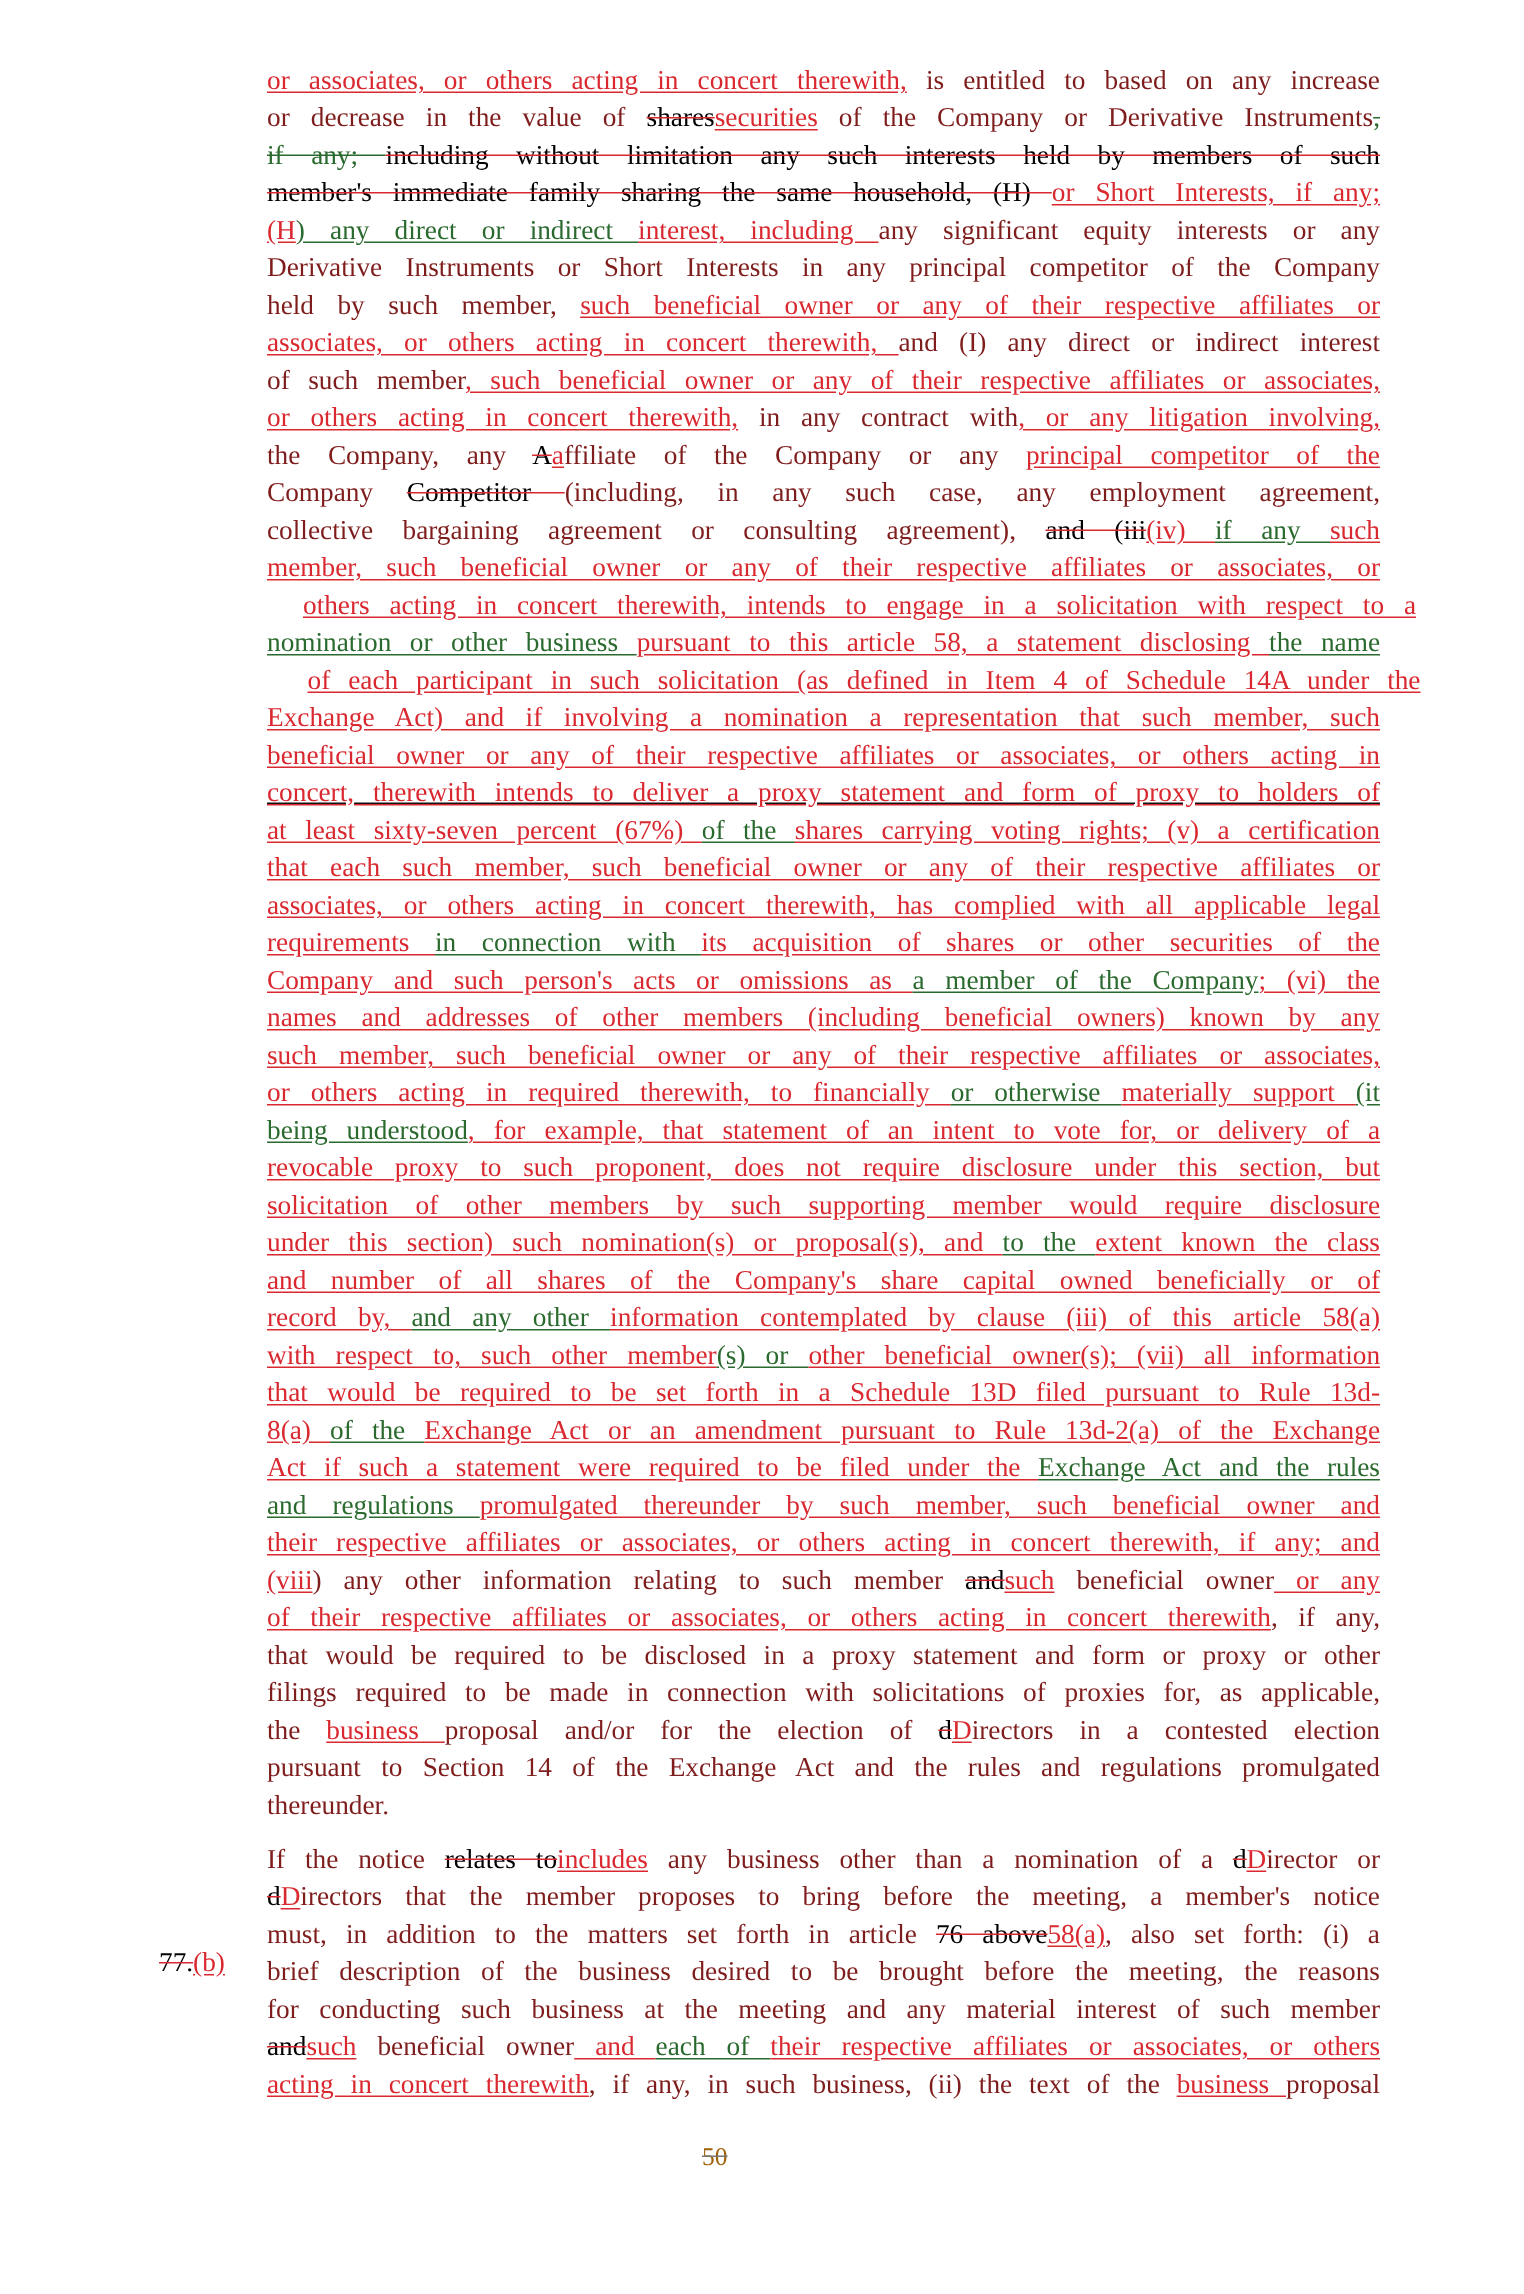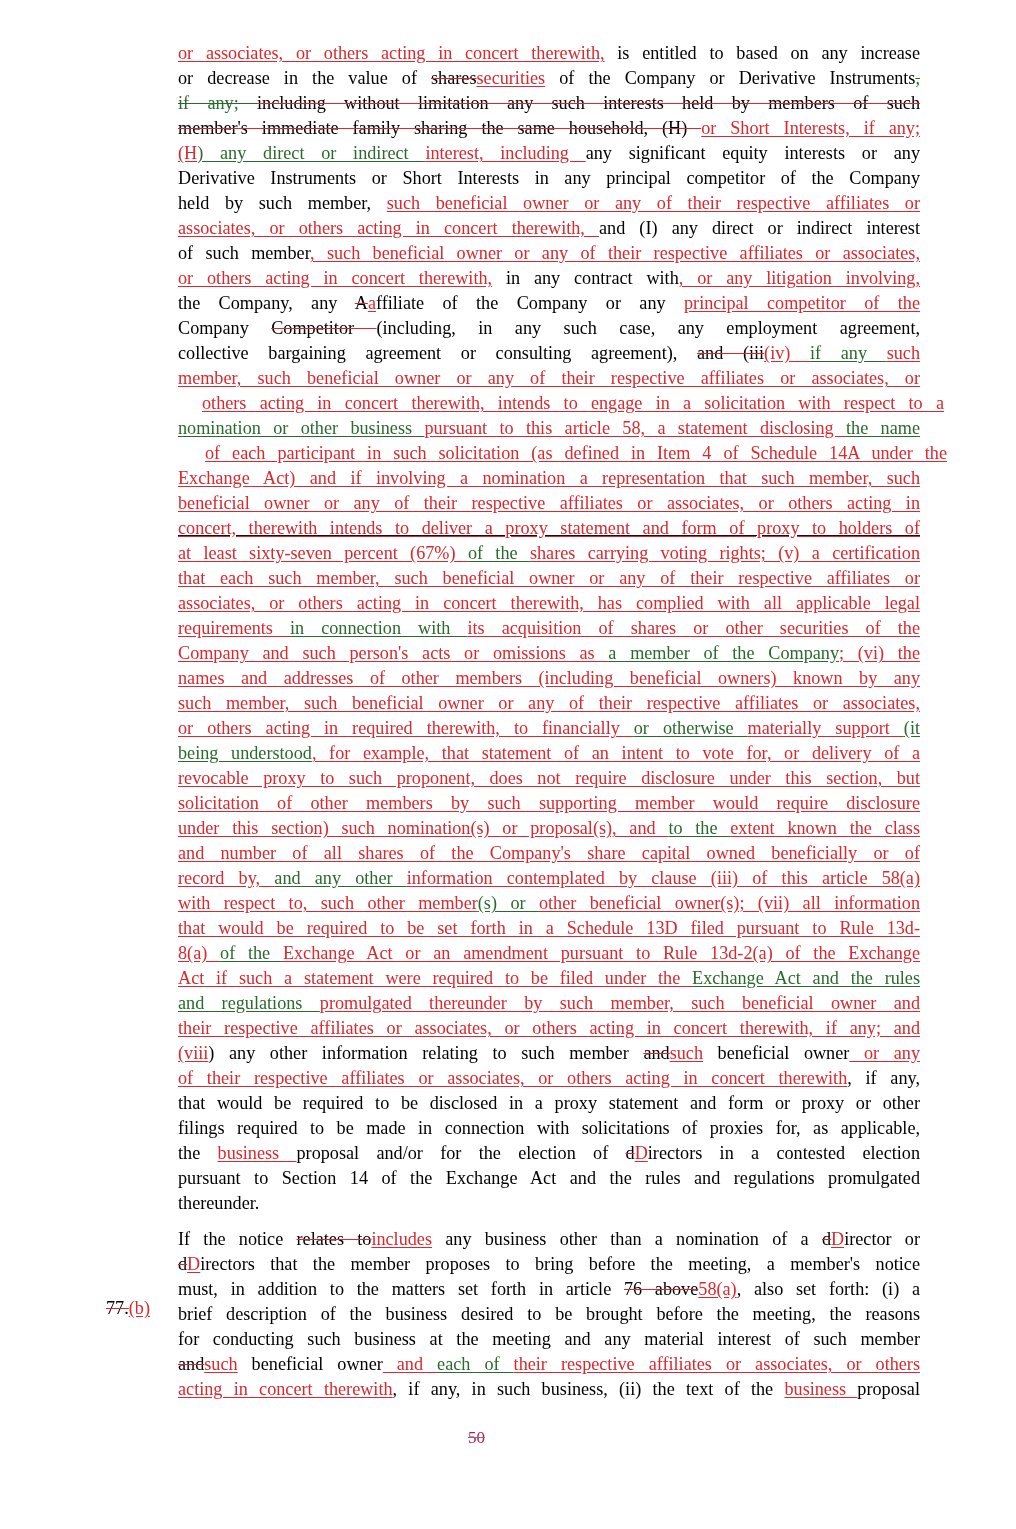--- a/index.html
+++ b/index.html
@@ -2,27 +2,27 @@
 <html><head>
 <meta charset="utf-8">
 <style>
   html, body { margin: 0; padding: 0; background: #ffffff; }
   body { width: 1016px; height: 1529px; position: relative; overflow: hidden;
          font-family: "Liberation Serif", "DejaVu Serif", serif; color: #111; }
   .page { position: absolute; left: 0; top: 0; width: 1016px; height: 1529px; background: #fff; }
   .line { position: absolute; left: 178px; width: 742px; height: 24px; font-size: 18.2px;
           line-height: 24px; white-space: nowrap; text-align: justify; text-align-last: justify; }
   .line.last { text-align-last: left; }
-  .seg-n { color: #000000; }
+  .seg-n { color: #7f1d1d; }
   .seg-ins { color: #d9282f; text-decoration: underline; text-decoration-color: #d9282f; text-underline-offset: 2px; }
   .seg-del { color: #000000; text-decoration: line-through; text-decoration-color: #d9282f; }
   .seg-gins { color: #2a6a2e; text-decoration: underline; text-decoration-color: #2a6a2e; text-underline-offset: 2px; }
   .seg-gdel { color: #2a6a2e; text-decoration: line-through; text-decoration-color: #2a6a2e; }
   .para-num { position: absolute; left: 106px; font-size: 18.2px; line-height: 24px; white-space: nowrap; }
-  .page-number { position: absolute; left: 468px; top: 1428px; font-size: 17px; color: #be185d;
+  .page-number { position: absolute; left: 468px; top: 1428px; font-size: 17px; color: #a16207;
                  text-decoration: line-through; text-decoration-color: #777; }
 </style>
 </head>
 <body>
 
 <div class="page">
   <div id="body-text">
       <div class="line" style="top: 41px;"><span class="seg-ins">or associates, or others acting in concert therewith,</span><span class="seg-n"> is entitled to based on any increase</span></div>
       <div class="line" style="top: 66px;"><span class="seg-n">or decrease in the value of </span><span class="seg-del">shares</span><span class="seg-ins">securities</span><span class="seg-n"> of the Company or Derivative Instruments</span><span class="seg-gdel">,</span></div>
       <div class="line" style="top: 91px;"><span class="seg-gdel">if any; </span><span class="seg-del">including without limitation any such interests held by members of such</span></div>

